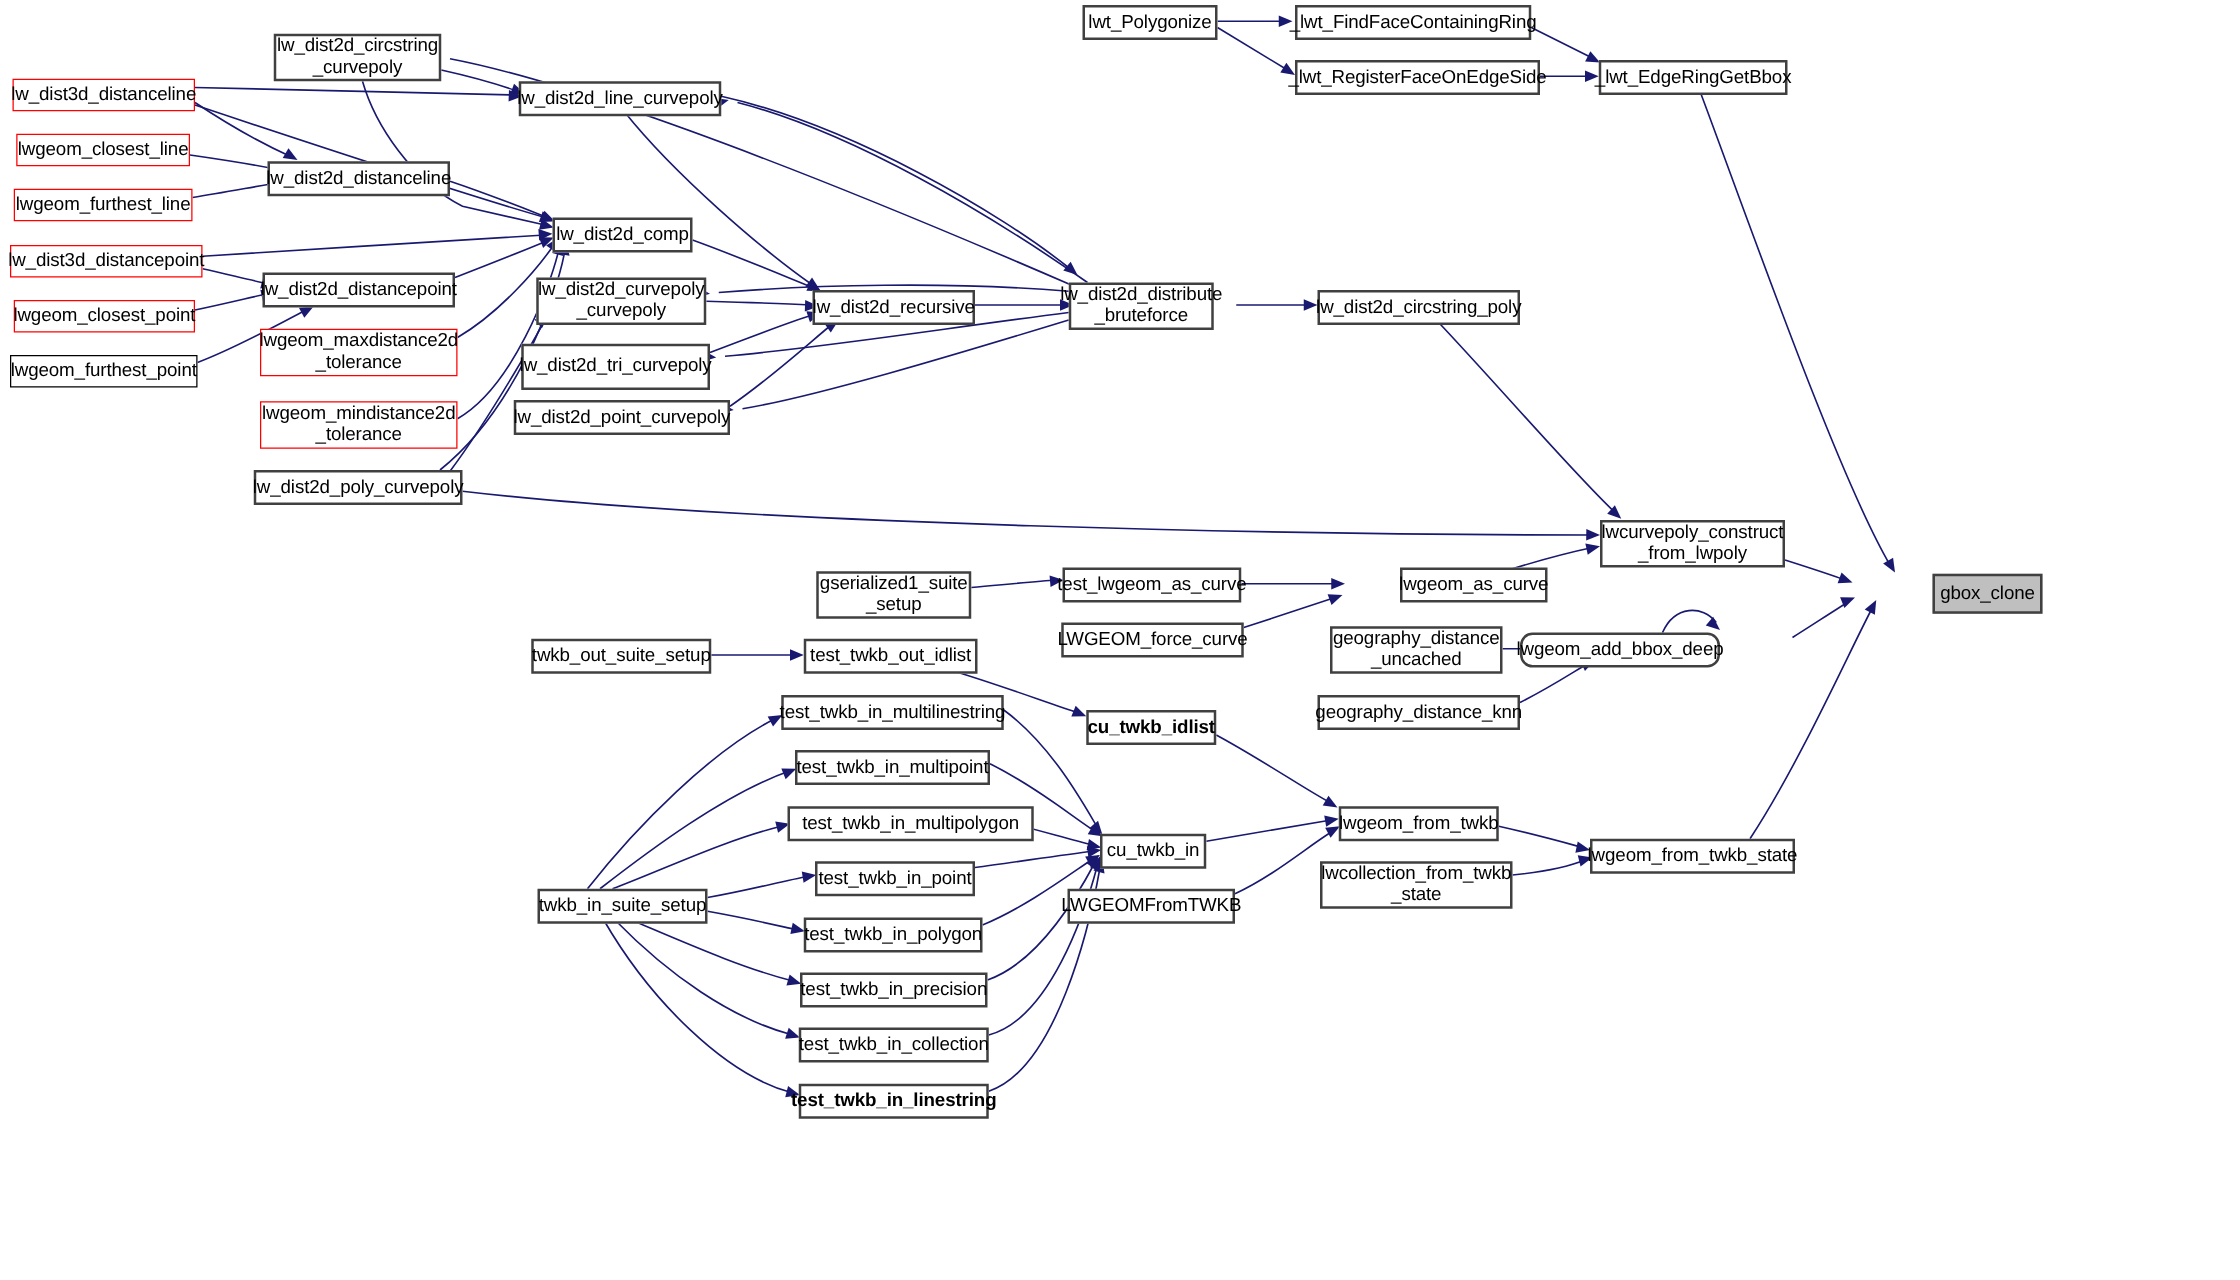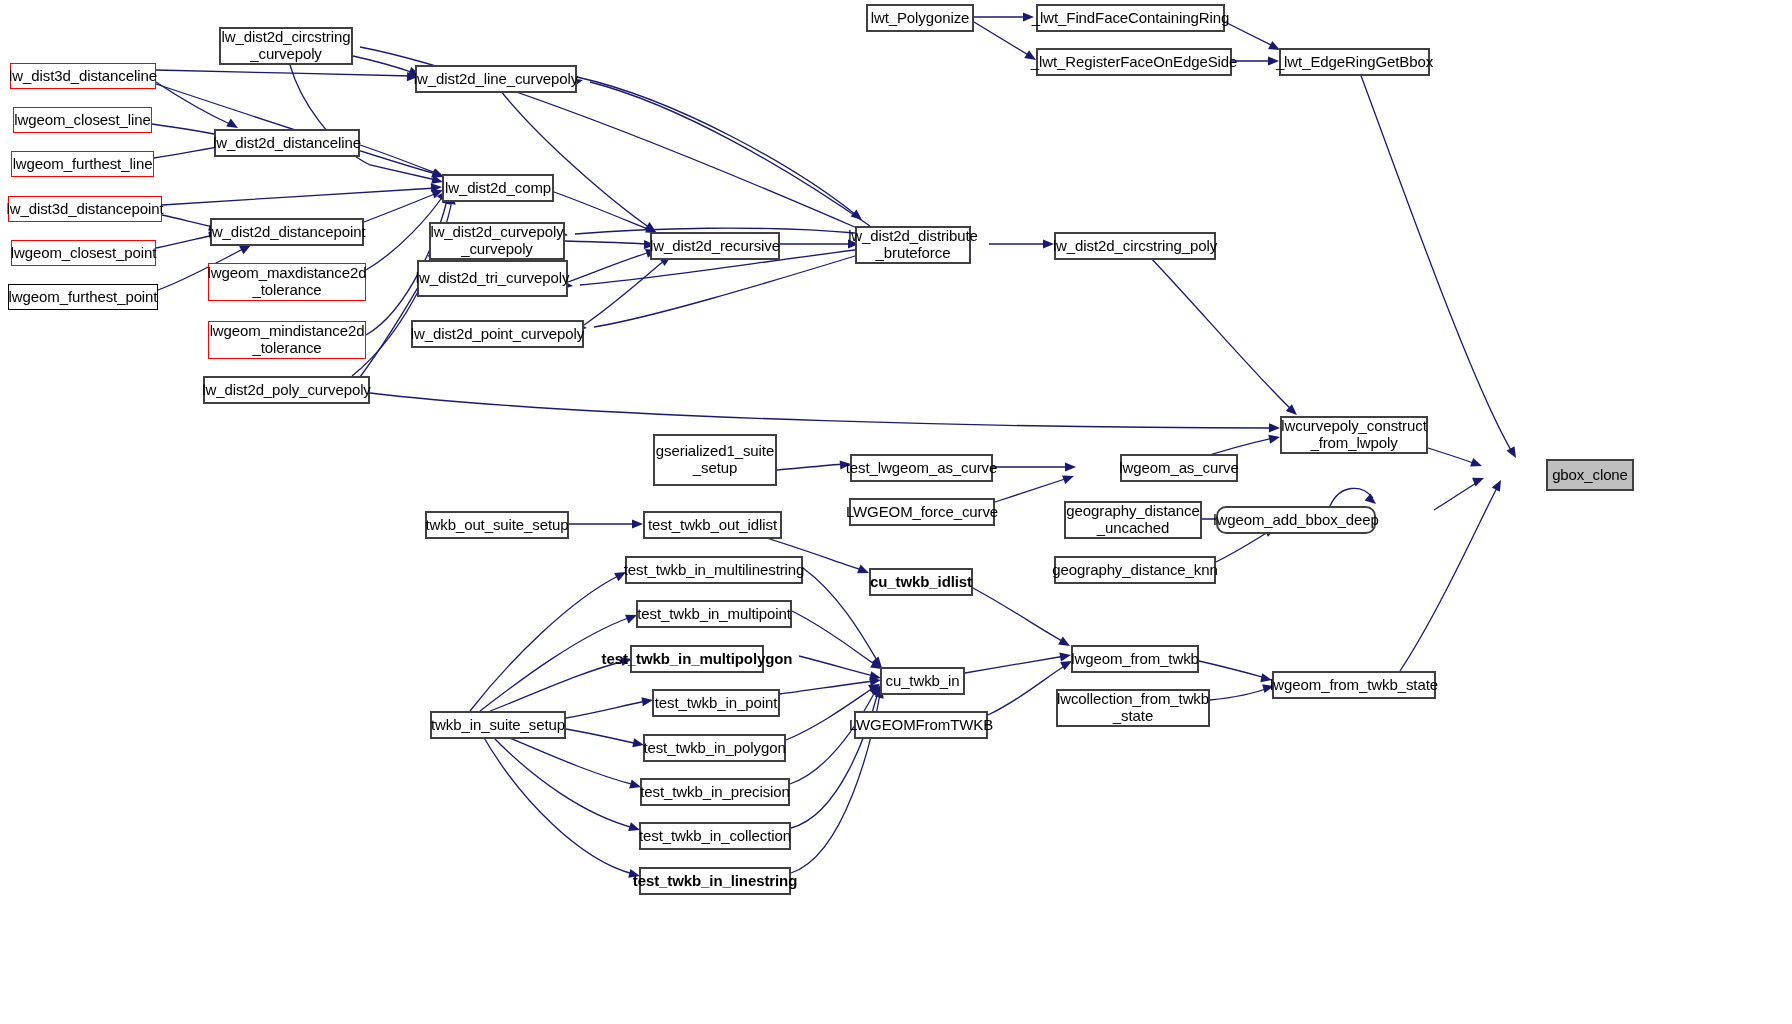--- a/index.html
+++ b/index.html
@@ -212,44 +212,44 @@
       <div class="node thick" style="left: 210px; top: 218px; width: 154px; height: 25px;">lw_dist2d_distancepoint</div>
       <div class="node thick" style="left: 429px; top: 222px; width: 136px; height: 38px;">lw_dist2d_curvepoly
 _curvepoly</div>
       <div class="node thick" style="left: 650px; top: 232px; width: 130px; height: 25px;">lw_dist2d_recursive</div>
       <div class="node thick" style="left: 855px; top: 226px; width: 116px; height: 38px;">lw_dist2d_distribute
 _bruteforce</div>
       <div class="node thick" style="left: 1054px; top: 232px; width: 162px; height: 25px;">lw_dist2d_circstring_poly</div>
       <div class="node red" style="left: 11px; top: 240px; width: 145px; height: 25px;">lwgeom_closest_point</div>
       <div class="node red" style="left: 208px; top: 263px; width: 158px; height: 38px;">lwgeom_maxdistance2d
 _tolerance</div>
-      <div class="node thick" style="left: 417px; top: 260px; width: 151px; height: 37px;">lw_dist2d_tri_curvepoly</div>
+      <div class="node thick" style="left: 417px; top: 275px; width: 151px; height: 37px;">lw_dist2d_tri_curvepoly</div>
       <div class="node" style="left: 8px; top: 284px; width: 150px; height: 25px;">lwgeom_furthest_point</div>
       <div class="node red" style="left: 208px; top: 321px; width: 158px; height: 38px;">lwgeom_mindistance2d
 _tolerance</div>
       <div class="node thick" style="left: 411px; top: 320px; width: 173px; height: 25px;">lw_dist2d_point_curvepoly</div>
       <div class="node thick" style="left: 203px; top: 376px; width: 167px; height: 25px;">lw_dist2d_poly_curvepoly</div>
       <div class="node thick" style="left: 1280px; top: 416px; width: 148px; height: 38px;">lwcurvepoly_construct
 _from_lwpoly</div>
       <div class="node current" style="left: 1546px; top: 459px; width: 88px; height: 32px;">gbox_clone</div>
-      <div class="node thick" style="left: 653px; top: 434px; width: 124px; height: 52px; text-align: center;">gserialized1_suite
+      <div class="node thick" style="left: 653px; top: 457px; width: 124px; height: 38px; text-align: center;">gserialized1_suite
 _setup</div>
       <div class="node thick" style="left: 850px; top: 454px; width: 143px; height: 25px;">test_lwgeom_as_curve</div>
       <div class="node thick" style="left: 1076px; top: 454px; width: 118px; height: 25px; margin-left: 44px;">lwgeom_as_curve</div>
       <div class="node thick" style="left: 849px; top: 498px; width: 146px; height: 25px;">LWGEOM_force_curve</div>
       <div class="node thick" style="left: 1064px; top: 501px; width: 138px; height: 38px;">geography_distance
 _uncached</div>
       <div class="node thick" style="left: 1216px; top: 506px; width: 160px; height: 25px; border-radius: 10px;">lwgeom_add_bbox_deep</div>
       <div class="node thick" style="left: 425px; top: 511px; width: 144px; height: 25px;">twkb_out_suite_setup</div>
       <div class="node thick" style="left: 643px; top: 511px; width: 139px; height: 25px;">test_twkb_out_idlist</div>
       <div class="node thick" style="left: 625px; top: 556px; width: 178px; height: 25px;">test_twkb_in_multilinestring</div>
       <div class="node thick" style="left: 1054px; top: 556px; width: 162px; height: 25px;">geography_distance_knn</div>
       <div class="node thick" style="left: 869px; top: 568px; width: 104px; height: 25px; font-weight: bold;">cu_twkb_idlist</div>
       <div class="node thick" style="left: 636px; top: 600px; width: 156px; height: 25px;">test_twkb_in_multipoint</div>
-      <div class="node thick" style="left: 630px; top: 645px; width: 134px; height: 25px; font-weight: bold;">test_twkb_in_multipolygon</div>
+      <div class="node thick" style="left: 630px; top: 645px; width: 197px; height: 25px;">test_twkb_in_multipolygon</div>
       <div class="node thick" style="left: 1071px; top: 645px; width: 128px; height: 25px;">lwgeom_from_twkb</div>
       <div class="node thick" style="left: 880px; top: 667px; width: 85px; height: 25px;">cu_twkb_in</div>
       <div class="node thick" style="left: 1272px; top: 671px; width: 164px; height: 25px;">lwgeom_from_twkb_state</div>
       <div class="node thick" style="left: 652px; top: 689px; width: 128px; height: 25px;">test_twkb_in_point</div>
       <div class="node thick" style="left: 1056px; top: 689px; width: 154px; height: 38px;">lwcollection_from_twkb
 _state</div>
       <div class="node thick" style="left: 854px; top: 711px; width: 134px; height: 25px;">LWGEOMFromTWKB</div>
       <div class="node thick" style="left: 430px; top: 711px; width: 136px; height: 25px;">twkb_in_suite_setup</div>
       <div class="node thick" style="left: 643px; top: 734px; width: 143px; height: 25px;">test_twkb_in_polygon</div>
       <div class="node thick" style="left: 640px; top: 778px; width: 150px; height: 25px;">test_twkb_in_precision</div>

